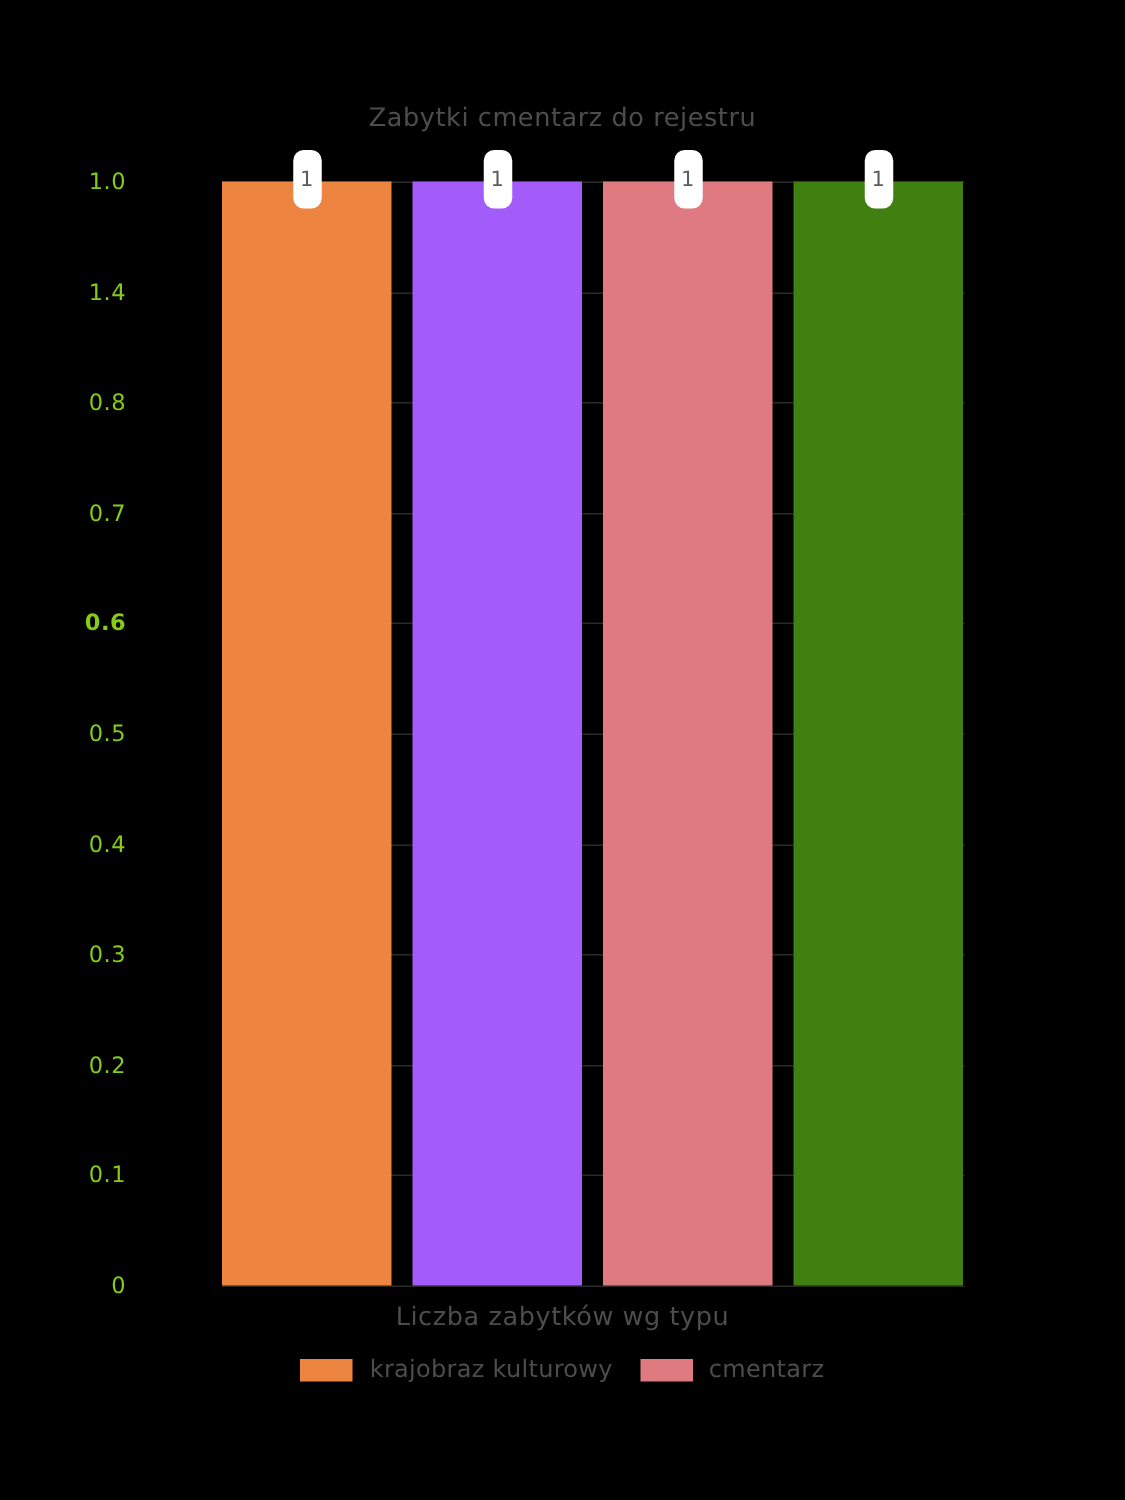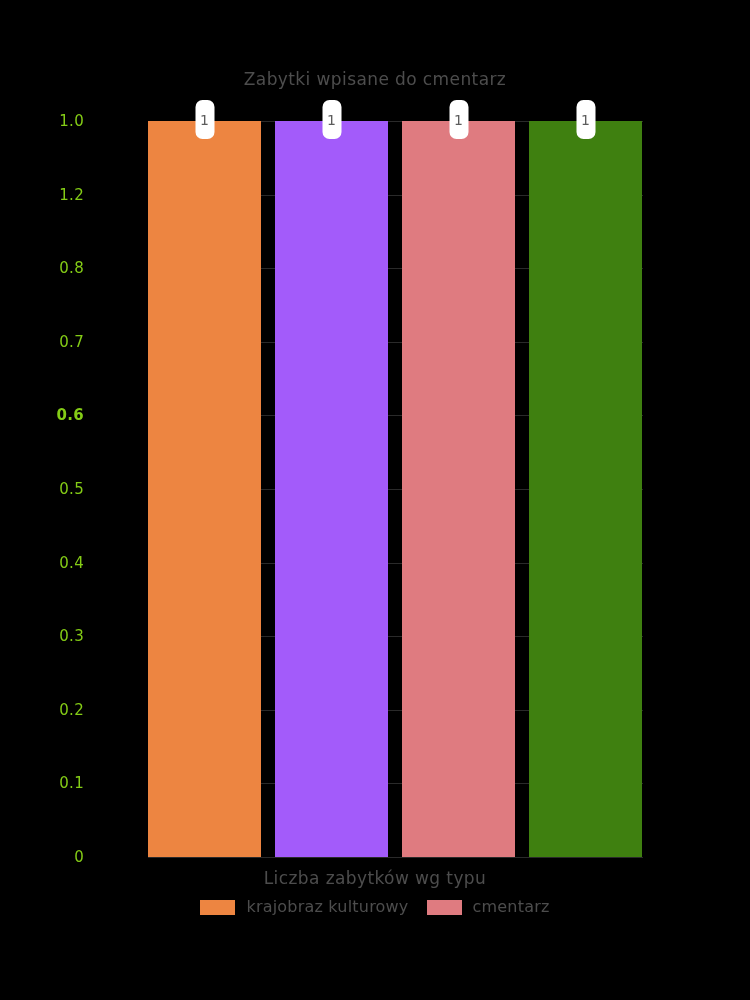--- a/index.html
+++ b/index.html
@@ -134,21 +134,21 @@
   
   .legend {
     position: absolute;
     left: 0;
     top: 899px;
     width: 750px;
   }
   .legend-row {
     display: flex;
     flex-direction: row;
-    align-items: flex-start;
+    align-items: center;
     justify-content: center;
     gap: 18px;
     height: 28px;
   }
   .legend-item {
     display: flex;
     flex-direction: row;
     align-items: center;
     gap: 11px;
   }
@@ -164,39 +164,39 @@
     letter-spacing: 0.2px;
     white-space: nowrap;
     font-family: "DejaVu Sans", sans-serif;
   }
 </style>
 </head>
 <body>
 
 <div id="chart-root">
 
-  <div class="chart-title">Zabytki wpisane do cmentarz</div>
+  <div class="chart-title">Zabytki cmentarz do rejestru</div>
 
   <div class="gridlines" id="gridlines">
       <div class="gridline" style="top: 0px;"></div>
       <div class="gridline" style="top: 74px;"></div>
       <div class="gridline" style="top: 147px;"></div>
       <div class="gridline" style="top: 221px;"></div>
       <div class="gridline" style="top: 294px;"></div>
       <div class="gridline" style="top: 368px;"></div>
       <div class="gridline" style="top: 442px;"></div>
       <div class="gridline" style="top: 515px;"></div>
       <div class="gridline" style="top: 589px;"></div>
       <div class="gridline" style="top: 662px;"></div>
       <div class="gridline" style="top: 736px;"></div>
     </div>
 
   <div class="y-axis" id="y-axis">
       <div class="y-tick" style="top: 114px;">1.0</div>
-      <div class="y-tick" style="top: 187.6px;">1.2</div>
+      <div class="y-tick" style="top: 187.6px;">1.4</div>
       <div class="y-tick" style="top: 261.2px; padding-left: 36px;">0.8</div>
       <div class="y-tick" style="top: 334.8px;">0.7</div>
       <div class="y-tick" style="top: 408.4px; font-weight: bold;">0.6</div>
       <div class="y-tick" style="top: 482px;">0.5</div>
       <div class="y-tick" style="top: 555.6px;">0.4</div>
       <div class="y-tick" style="top: 629.2px;">0.3</div>
       <div class="y-tick" style="top: 702.8px;">0.2</div>
       <div class="y-tick" style="top: 776.4px;">0.1</div>
       <div class="y-tick" style="top: 850px;">0</div>
     </div>

